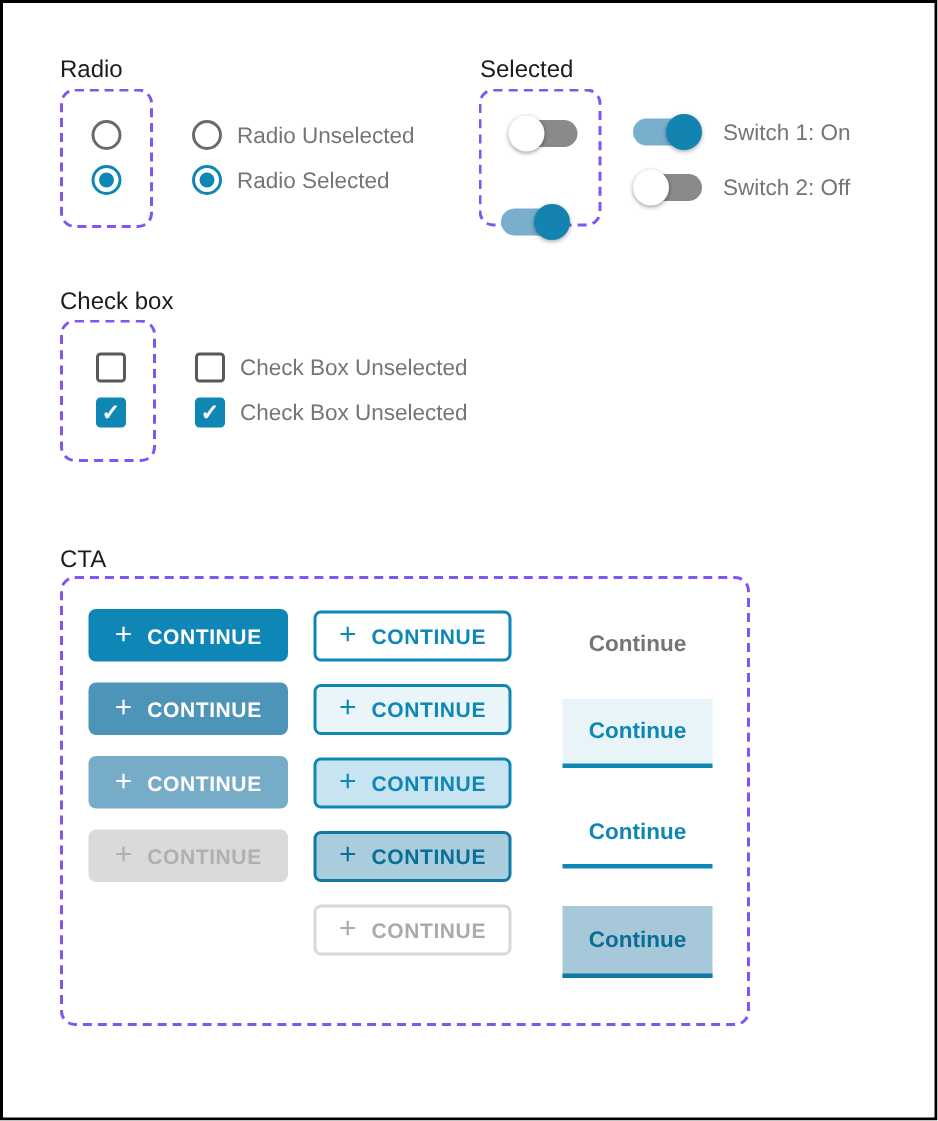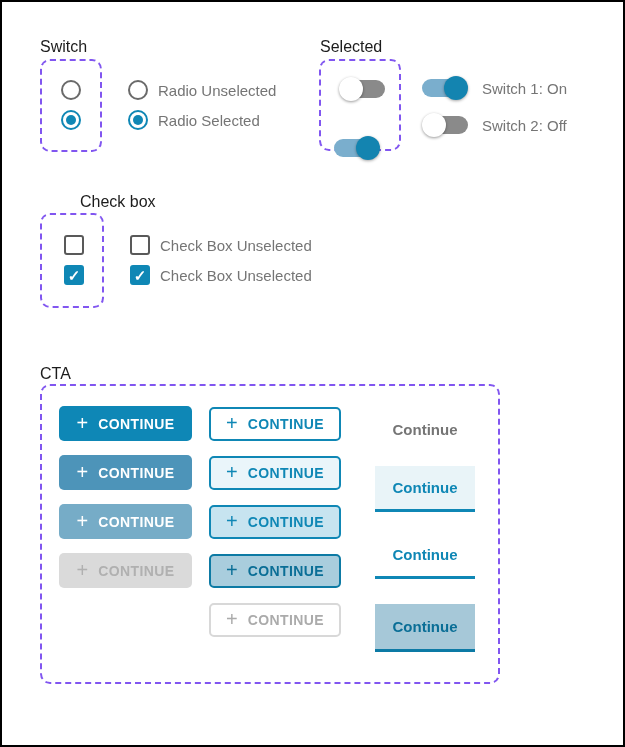--- a/index.html
+++ b/index.html
@@ -57,21 +57,21 @@
   .txt-btn.t1{color:#757575;height:40px;}
   .txt-btn.t2{color:#0f87b5;background:#e9f4f8;height:46px;border-bottom:3px solid #0f87b5;}
   .txt-btn.t3{color:#0f87b5;height:46px;border-bottom:3px solid #0f87b5;}
   .txt-btn.t4{color:#0a6e96;background:#a6c8d8;height:48px;border-bottom:3px solid #0c7aa5;}
 </style>
 </head>
 <body>
 
 <div class="page">
 
-  <div class="abs section-title" style="left:38px;top:36px;">Switch</div>
+  <div class="abs section-title" style="left:38px;top:36px;">Radio</div>
 
   <div class="abs dashed-box" style="left:38px;top:57px;width:62px;height:93px;"></div>
 
   <span class="abs radio" style="left:59px;top:78px;"></span>
   <span class="abs radio selected" style="left:59px;top:108px;">
     <span class="dot"></span>
   </span>
 
   <div class="abs row" style="left:126px;top:108px;gap:10px;">
     <span class="radio selected">
@@ -105,21 +105,21 @@
     <span class="gray-label">Switch 1: On</span>
   </div>
   <div class="abs row" style="left:420px;top:111px;gap:14px;justify-content:space-between;">
     <div class="switch off">
       <span class="track"></span>
       <span class="knob"></span>
     </div>
     <span class="gray-label">Switch 2: Off</span>
   </div>
 
-  <div class="abs section-title" style="left:38px;top:191px;margin-left:40px;">Check box</div>
+  <div class="abs section-title" style="left:38px;top:191px;">Check box</div>
 
   <div class="abs dashed-box" style="left:38px;top:211px;width:64px;height:95px;"></div>
 
   <span class="abs checkbox" style="left:62px;top:233px;"></span>
   <span class="abs checkbox checked" style="left:62px;top:263px;">
     <span class="tick">✓</span>
   </span>
 
   <div class="abs row" style="left:128px;top:233px;gap:10px;">
     <span class="checkbox"></span>

